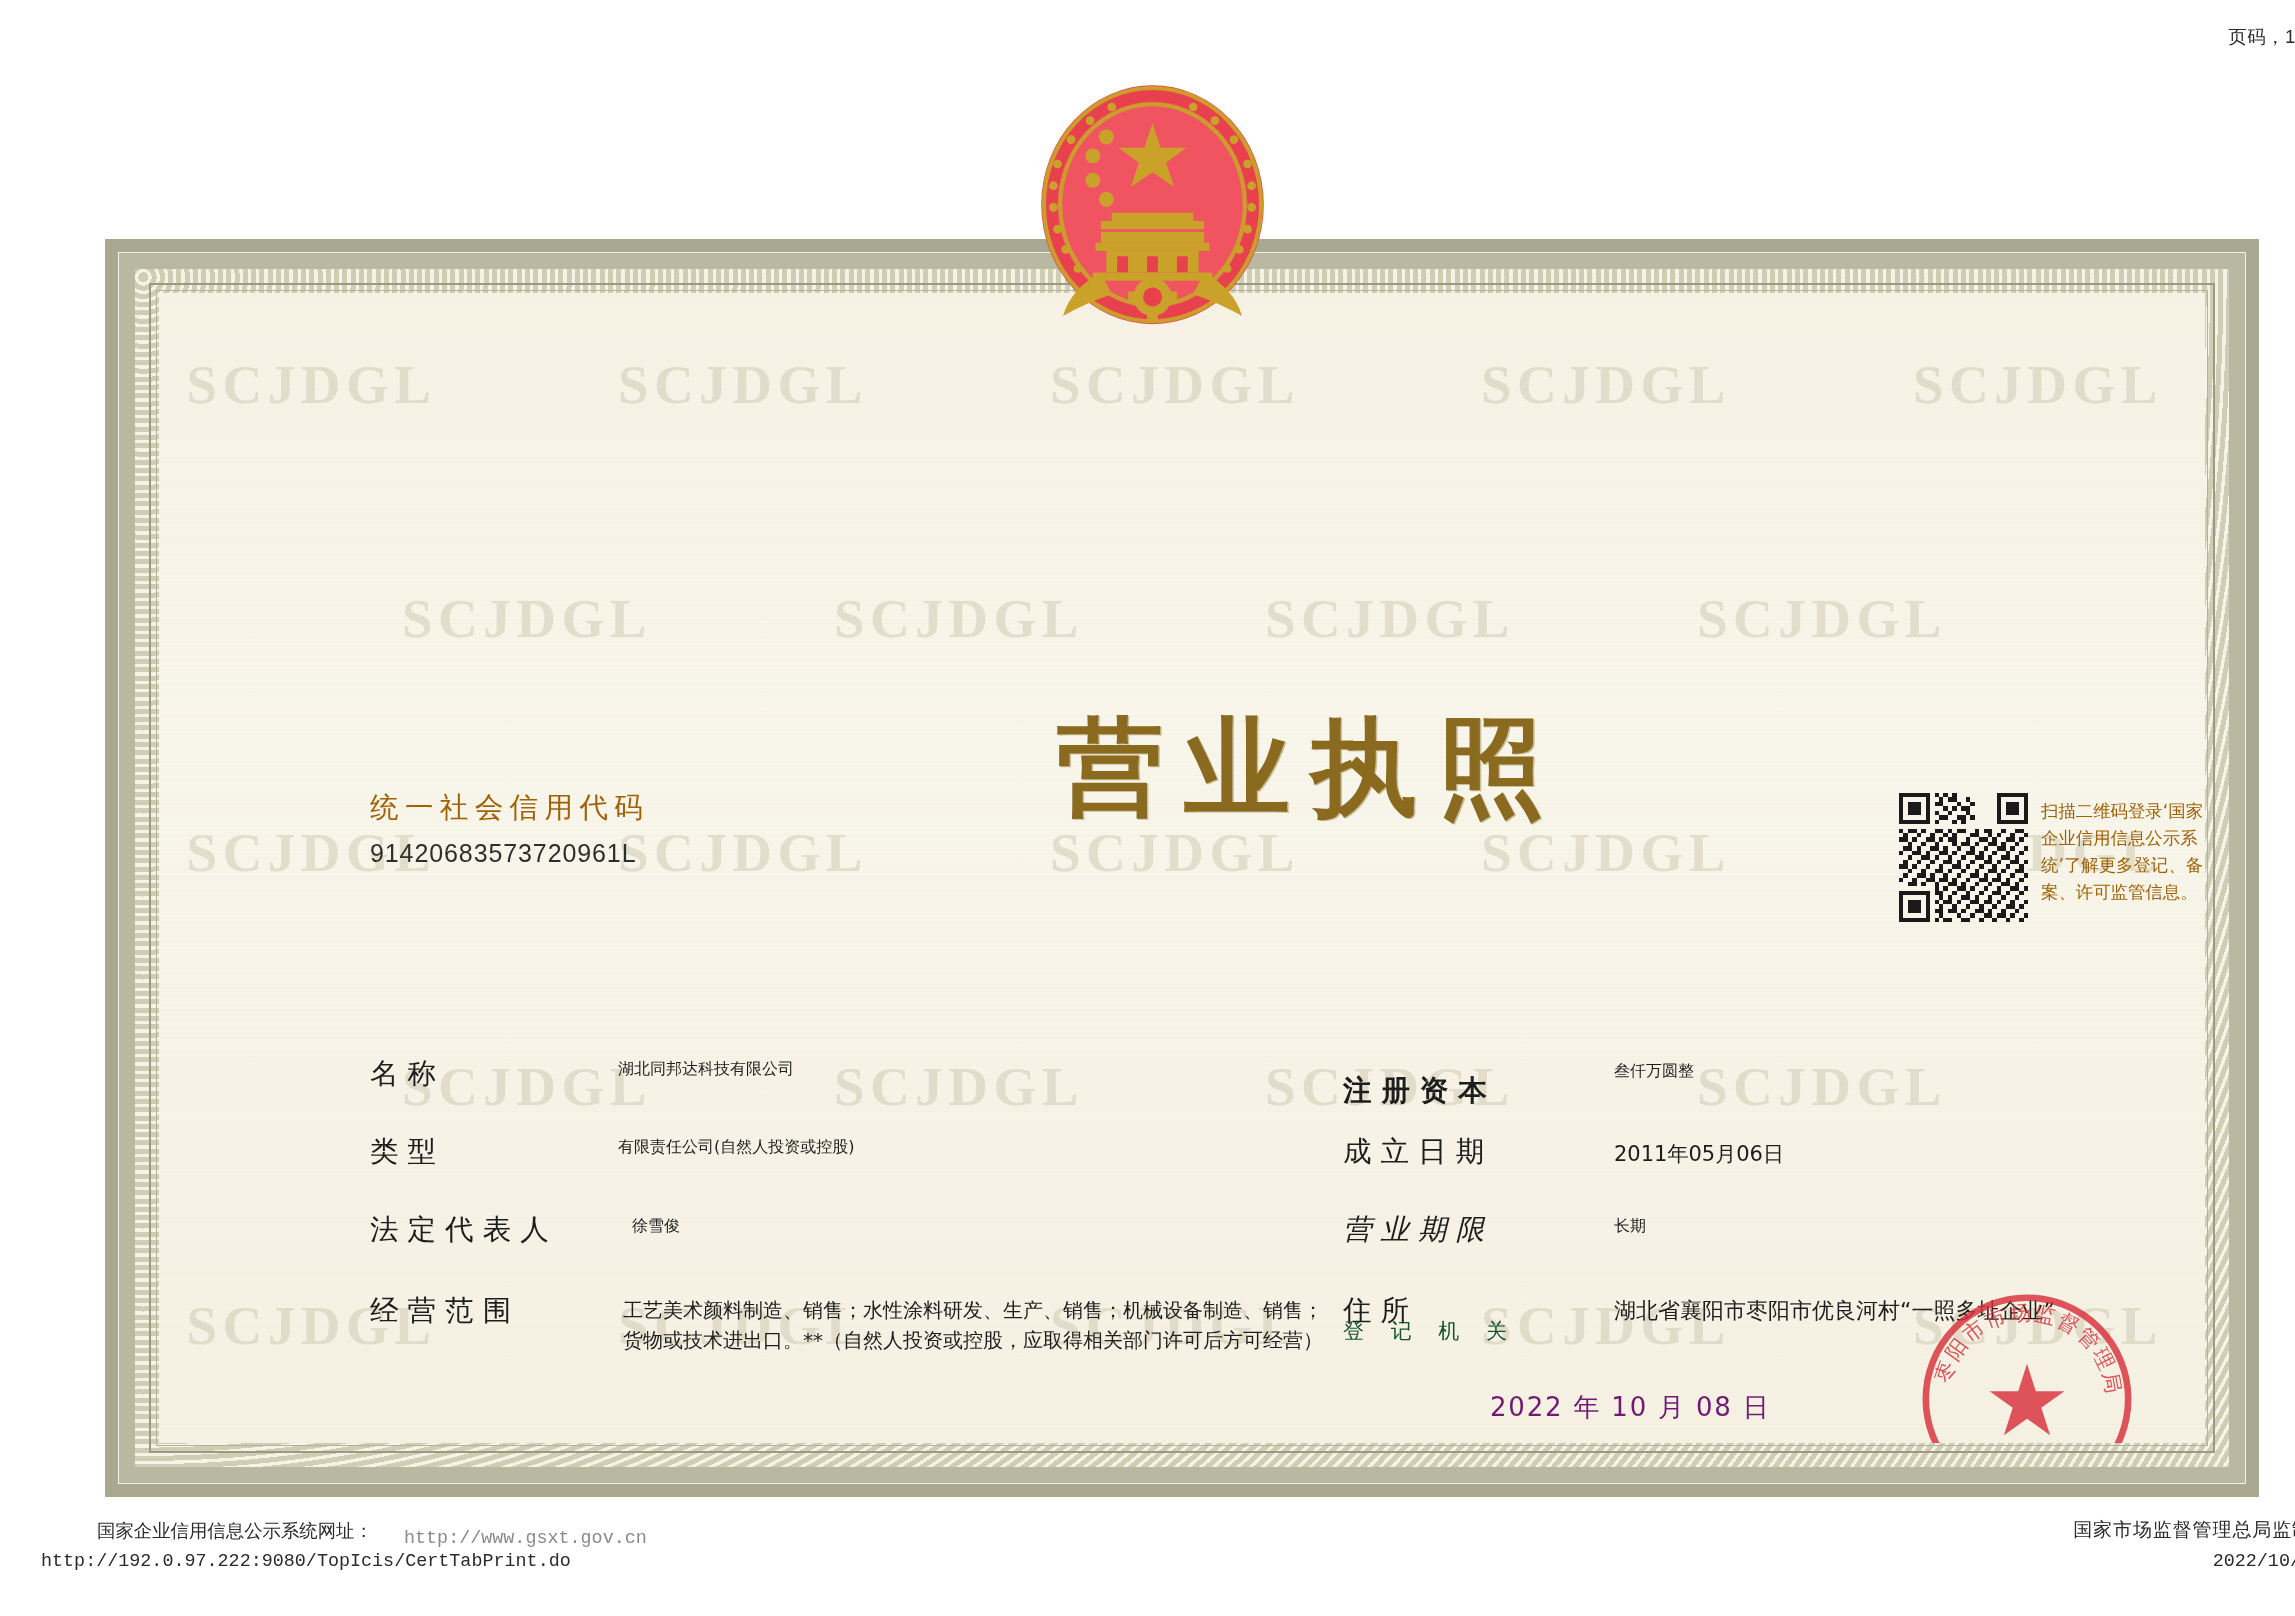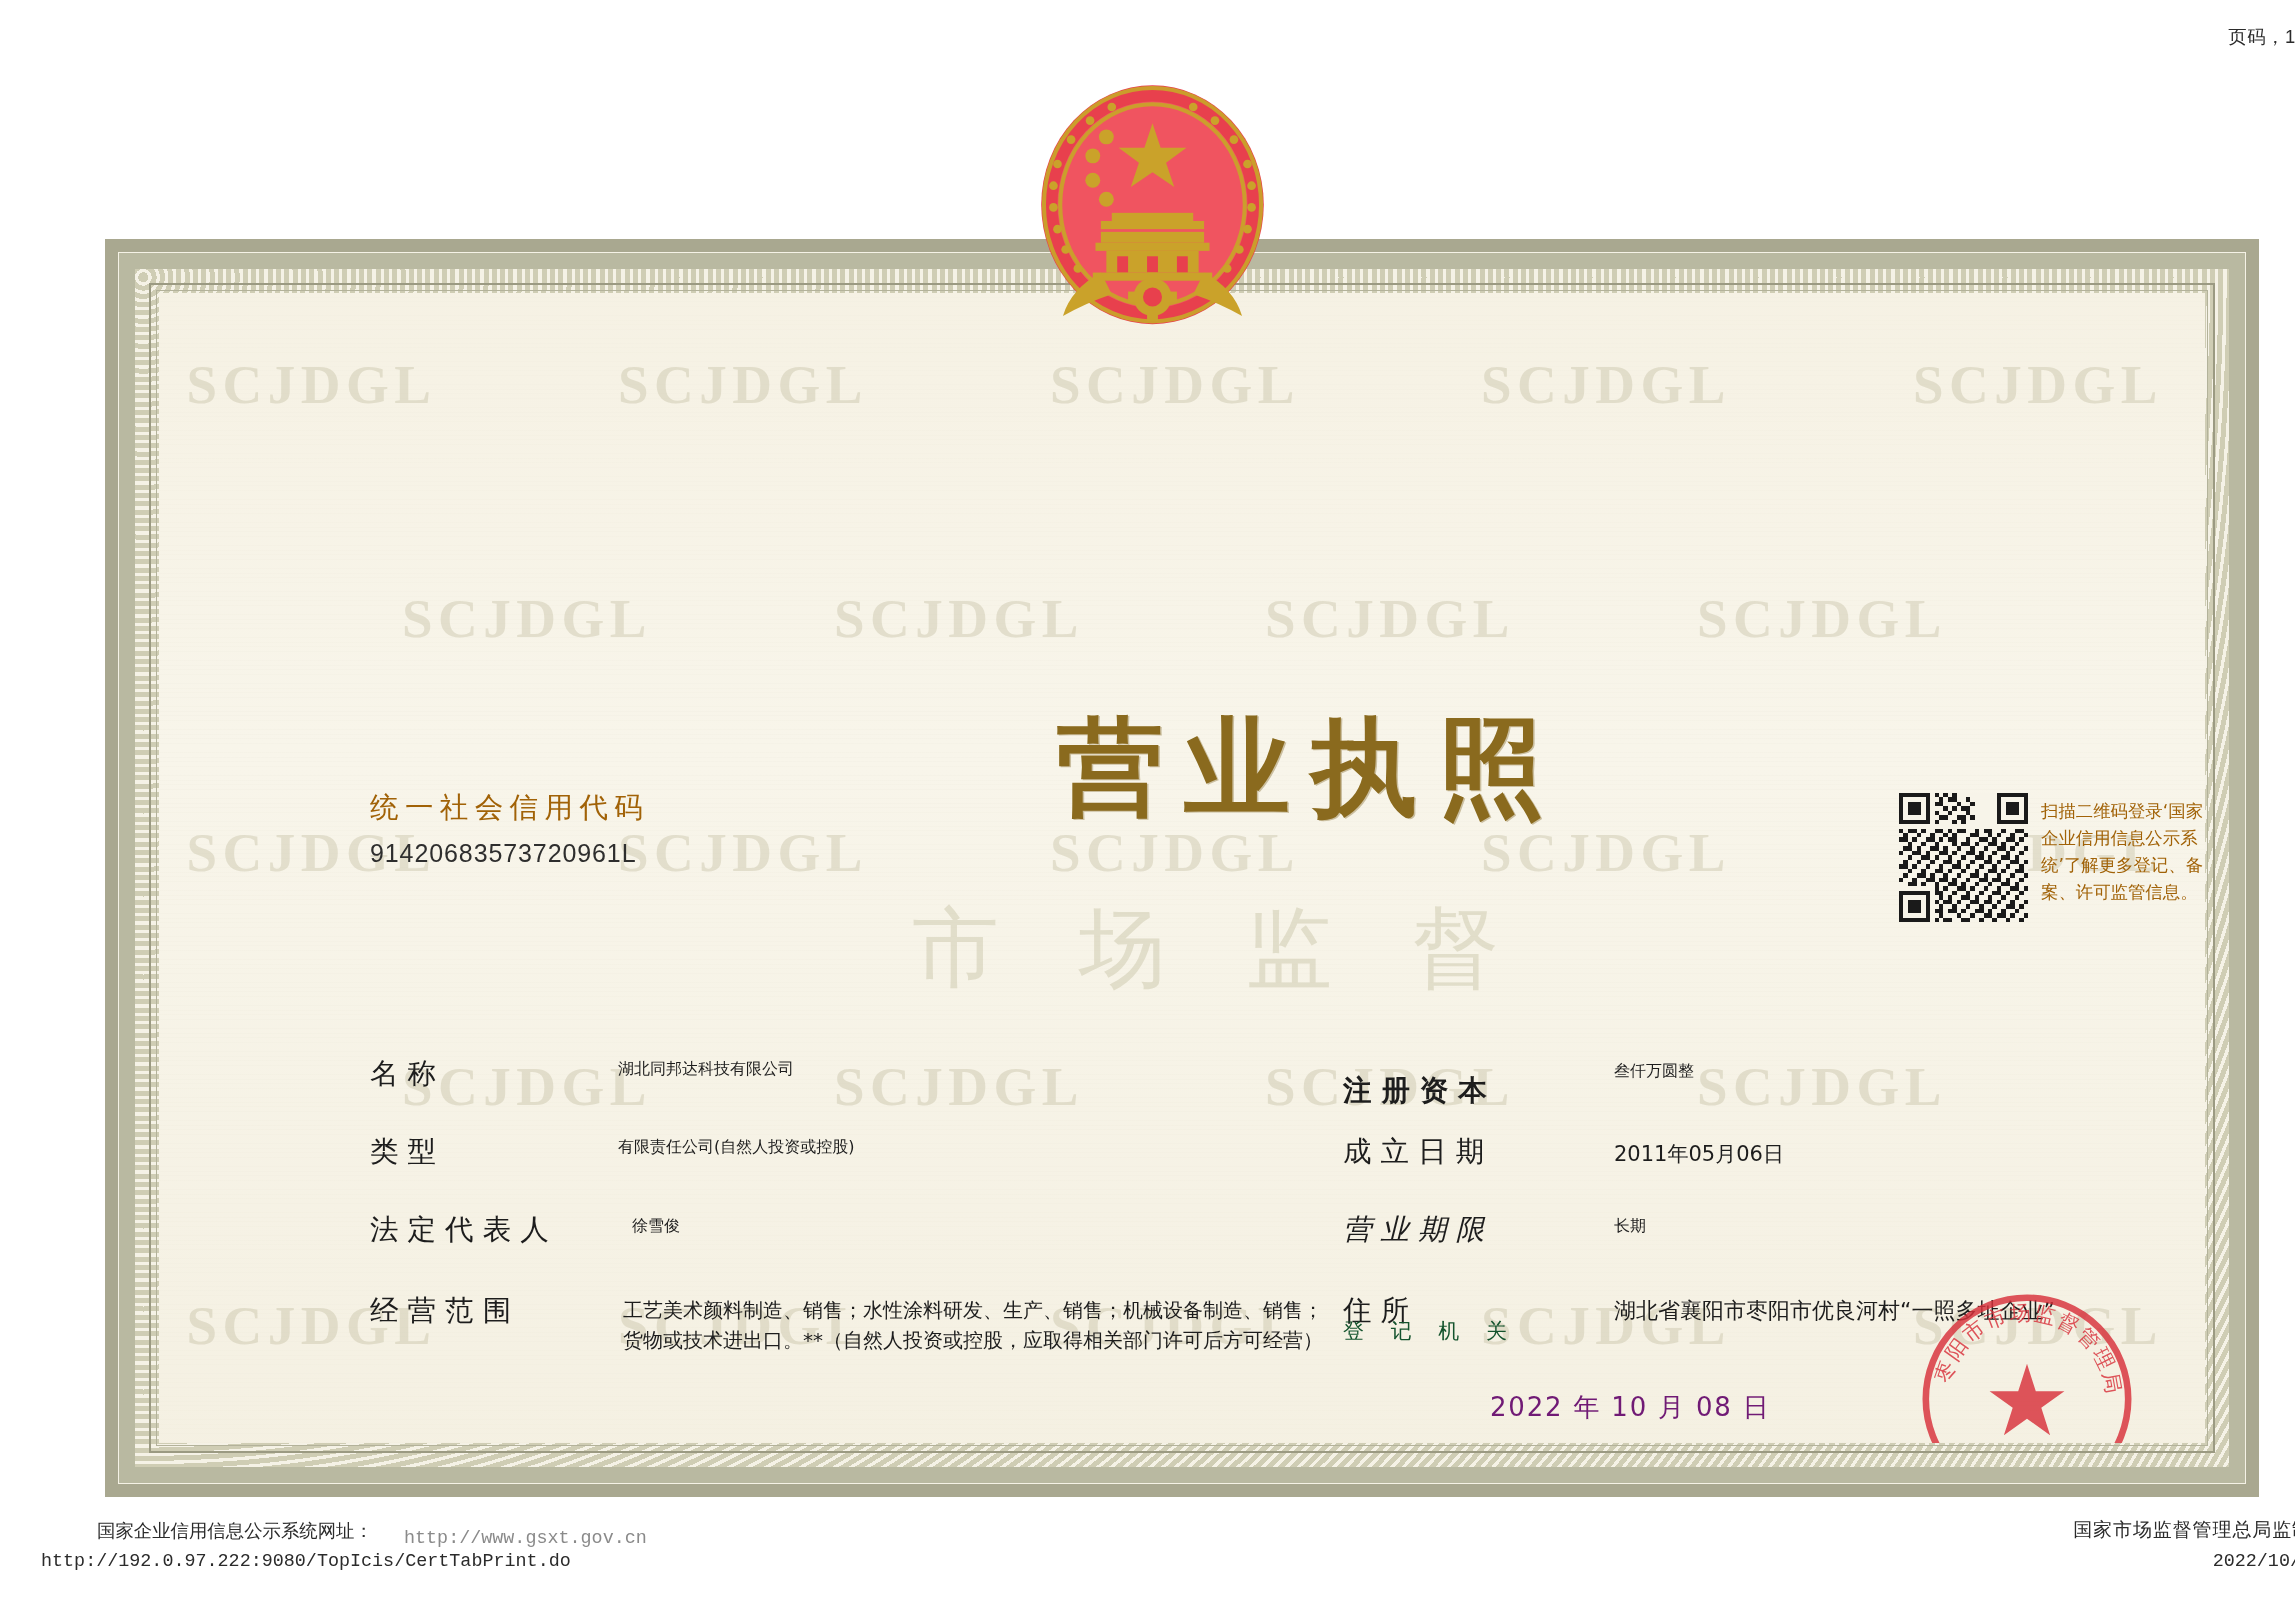--- a/index.html
+++ b/index.html
@@ -289,21 +289,20 @@
     <div class="wm" style="left:675px;top:762px;">SCJDGL</div>
     <div class="wm" style="left:1106px;top:762px;">SCJDGL</div>
     <div class="wm" style="left:1538px;top:762px;">SCJDGL</div>
 
     <div class="wm" style="left:27.5px;  top:1001px;">SCJDGL</div>
     <div class="wm" style="left:459px;top:1001px;">SCJDGL</div>
     <div class="wm" style="left:891px;top:1001px;">SCJDGL</div>
     <div class="wm" style="left:1322px;top:1001px;">SCJDGL</div>
     <div class="wm" style="left:1754px;top:1001px;">SCJDGL</div>
 
-    <div class="wm-big">市 场 监 督</div>
 
     <div class="cert-title">营业执照</div>
 
     <div class="code-label">统一社会信用代码</div>
     <div class="code-value">91420683573720961L</div>
 
     <div class="qr-wrap">
       <svg viewBox="0 0 29 29" width="129" height="129" shape-rendering="crispEdges" aria-hidden="true">
         <rect width="29" height="29" fill="#f7f4e9"></rect>
         <g fill="#1a1a1a">

